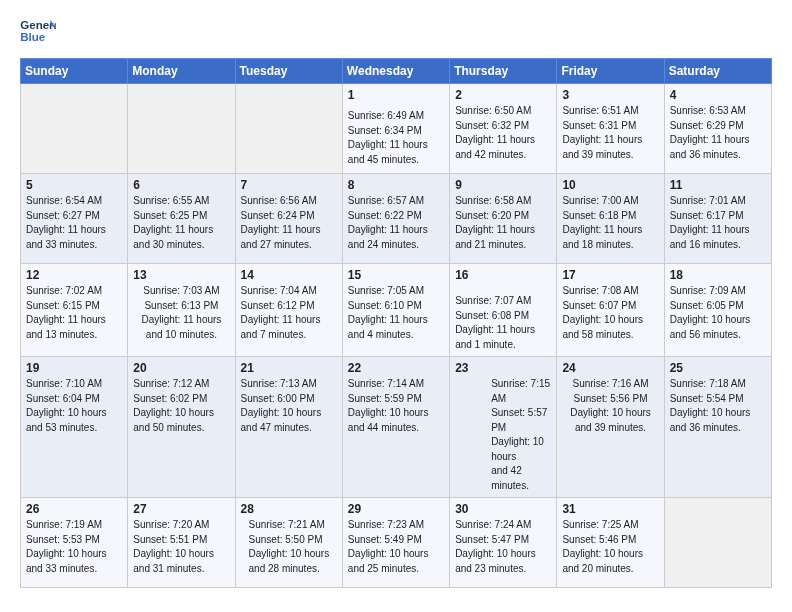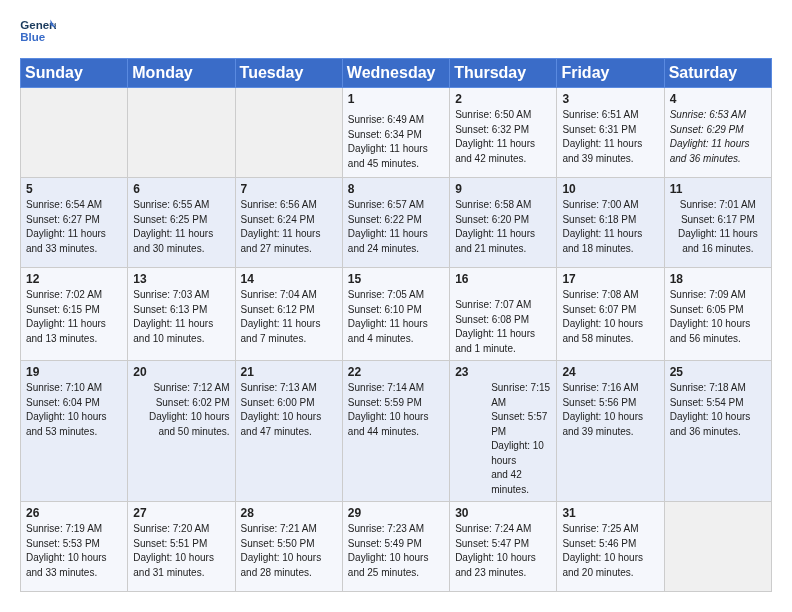--- a/index.html
+++ b/index.html
@@ -42,21 +42,21 @@
       margin-top: 2px;
     }
     table {
       width: 100%;
       border-collapse: collapse;
       table-layout: fixed;
     }
     thead th {
       background-color: #3a6cc8;
       color: #fff;
-      font-size: 16px;
+      font-size: 12px;
       font-weight: bold;
       padding: 5px 4px;
       text-align: left;
       border: 1px solid #5a8ae0;
     }
     tbody td {
       border: 1px solid #ccc;
       vertical-align: top;
       padding: 4px 5px;
       font-size: 10.5px;
@@ -136,21 +136,21 @@
           </td>
           <td>
             <span class="day-number">3</span>
             <div class="day-info" style="white-space: pre-line;">Sunrise: 6:51 AM
 Sunset: 6:31 PM
 Daylight: 11 hours
 and 39 minutes.</div>
           </td>
           <td>
             <span class="day-number">4</span>
-            <div class="day-info" style="white-space: pre-line; font-style: italic;">Sunrise: 6:53 AM
+            <div class="day-info" style="white-space: pre-line;">Sunrise: 6:53 AM
 Sunset: 6:29 PM
 Daylight: 11 hours
 and 36 minutes.</div>
           </td>
         </tr>
         <tr>
           <td>
             <span class="day-number">5</span>
             <div class="day-info" style="white-space: pre-line;">Sunrise: 6:54 AM
 Sunset: 6:27 PM
@@ -187,37 +187,37 @@
           </td>
           <td>
             <span class="day-number">10</span>
             <div class="day-info" style="white-space: pre-line;">Sunrise: 7:00 AM
 Sunset: 6:18 PM
 Daylight: 11 hours
 and 18 minutes.</div>
           </td>
           <td>
             <span class="day-number">11</span>
-            <div class="day-info" style="white-space: pre-line; text-align: center;">Sunrise: 7:01 AM
+            <div class="day-info" style="white-space: pre-line;">Sunrise: 7:01 AM
 Sunset: 6:17 PM
 Daylight: 11 hours
 and 16 minutes.</div>
           </td>
         </tr>
         <tr>
           <td>
             <span class="day-number">12</span>
             <div class="day-info" style="white-space: pre-line;">Sunrise: 7:02 AM
 Sunset: 6:15 PM
 Daylight: 11 hours
 and 13 minutes.</div>
           </td>
           <td>
             <span class="day-number">13</span>
-            <div class="day-info" style="white-space: pre-line;">Sunrise: 7:03 AM
+            <div class="day-info" style="white-space: pre-line; text-align: center;">Sunrise: 7:03 AM
 Sunset: 6:13 PM
 Daylight: 11 hours
 and 10 minutes.</div>
           </td>
           <td>
             <span class="day-number">14</span>
             <div class="day-info" style="white-space: pre-line;">Sunrise: 7:04 AM
 Sunset: 6:12 PM
 Daylight: 11 hours
 and 7 minutes.</div>
@@ -254,21 +254,21 @@
         <tr>
           <td>
             <span class="day-number">19</span>
             <div class="day-info" style="white-space: pre-line;">Sunrise: 7:10 AM
 Sunset: 6:04 PM
 Daylight: 10 hours
 and 53 minutes.</div>
           </td>
           <td>
             <span class="day-number">20</span>
-            <div class="day-info" style="white-space: pre-line; text-align: right;">Sunrise: 7:12 AM
+            <div class="day-info" style="white-space: pre-line;">Sunrise: 7:12 AM
 Sunset: 6:02 PM
 Daylight: 10 hours
 and 50 minutes.</div>
           </td>
           <td>
             <span class="day-number">21</span>
             <div class="day-info" style="white-space: pre-line;">Sunrise: 7:13 AM
 Sunset: 6:00 PM
 Daylight: 10 hours
 and 47 minutes.</div>
@@ -282,21 +282,21 @@
           </td>
           <td>
             <span class="day-number">23</span>
             <div class="day-info" style="white-space: pre-line; margin-left: 36px;">Sunrise: 7:15 AM
 Sunset: 5:57 PM
 Daylight: 10 hours
 and 42 minutes.</div>
           </td>
           <td>
             <span class="day-number">24</span>
-            <div class="day-info" style="white-space: pre-line;">Sunrise: 7:16 AM
+            <div class="day-info" style="white-space: pre-line; text-align: center;">Sunrise: 7:16 AM
 Sunset: 5:56 PM
 Daylight: 10 hours
 and 39 minutes.</div>
           </td>
           <td>
             <span class="day-number">25</span>
             <div class="day-info" style="white-space: pre-line;">Sunrise: 7:18 AM
 Sunset: 5:54 PM
 Daylight: 10 hours
 and 36 minutes.</div>
@@ -312,21 +312,21 @@
           </td>
           <td>
             <span class="day-number">27</span>
             <div class="day-info" style="white-space: pre-line;">Sunrise: 7:20 AM
 Sunset: 5:51 PM
 Daylight: 10 hours
 and 31 minutes.</div>
           </td>
           <td>
             <span class="day-number">28</span>
-            <div class="day-info" style="white-space: pre-line;">Sunrise: 7:21 AM
+            <div class="day-info" style="white-space: pre-line; margin-left: 8px;">Sunrise: 7:21 AM
 Sunset: 5:50 PM
 Daylight: 10 hours
 and 28 minutes.</div>
           </td>
           <td>
             <span class="day-number">29</span>
             <div class="day-info" style="white-space: pre-line;">Sunrise: 7:23 AM
 Sunset: 5:49 PM
 Daylight: 10 hours
 and 25 minutes.</div>

